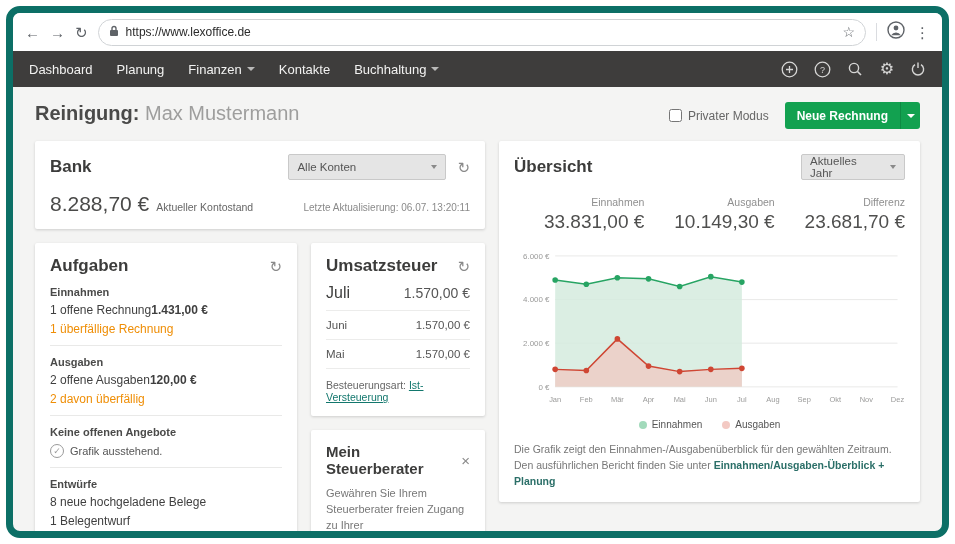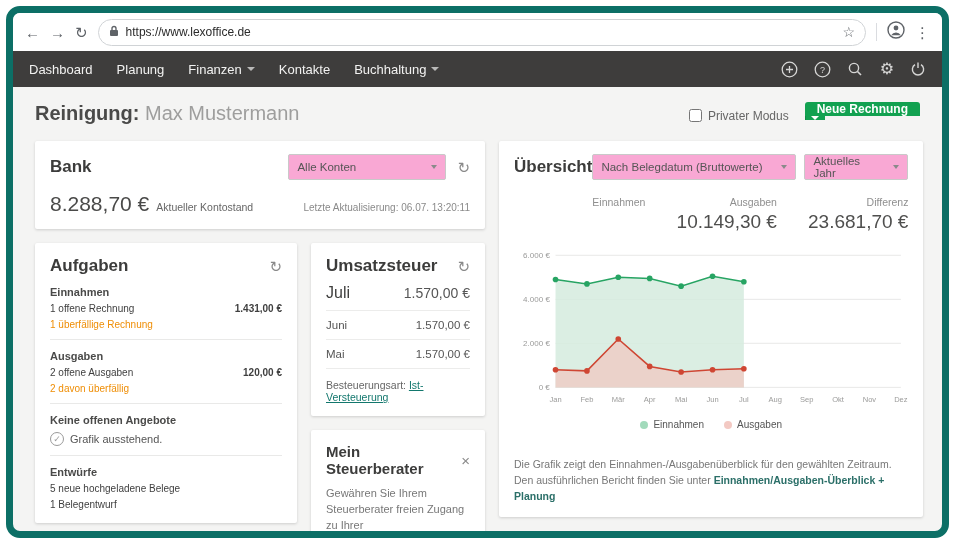--- a/index.html
+++ b/index.html
@@ -31,52 +31,52 @@
 
   
   .content { flex:1; overflow:hidden; }
   .page-header { display:flex; align-items:flex-start; padding:15px 22px 12px; }
   .page-title { font-size:20px; }
   .title-bold { font-weight:bold; color:#4a4a49; }
   .title-name { color:#9e9e9d; }
   .header-right { margin-left:auto; display:flex; align-items:center; gap:16px; }
   .privmode { display:flex; align-items:center; gap:6px; font-size:12px; color:#666; }
   .privmode input { width:13px; height:13px; }
-  .split-btn { display:flex; height:27px; border-radius:3px; overflow:hidden; cursor:default;flex-direction:column; }
+  .split-btn { display:flex; height:27px; border-radius:3px; overflow:hidden; cursor:default; }
   .split-main { background:#12a150; color:#fff; font-size:12px; font-weight:bold;
     padding:0 12px; display:flex; align-items:center; }
   .split-caret { background:#12a150; border-left:1px solid #0e8a44; width:20px;
     display:flex; align-items:center; justify-content:center; }
   .split-caret .caret { border-top-color:#fff; }
 
   .columns { display:flex; gap:14px; padding:0 22px; align-items:flex-start; }
   .col-left { width:450px; flex:none; display:flex; flex-direction:column; gap:14px; }
   .left-row { display:flex; gap:14px; align-items:flex-start; }
   .col-a { width:262px; flex:none; }
   .col-b { flex:1; display:flex; flex-direction:column; gap:14px; }
   .col-right { flex:1; }
 
   .card { background:#fff; border-radius:2px; box-shadow:0 1px 3px rgba(0,0,0,.16); padding:13px 15px; }
   .card-head { display:flex; align-items:center; }
   .card-title { font-size:17px; font-weight:bold; color:#3c3c3b; }
   .card-title.sm { font-size:15px; }
   .refresh { color:#8a8a8a; font-size:15px; line-height:1; }
   .select { border:1px solid #c9c9c9; border-radius:2px; height:26px; display:flex; align-items:center;
-    justify-content:space-between; gap:8px; padding:0 8px; font-size:11.5px; color:#555; background:#f9a8d4; }
+    justify-content:space-between; gap:8px; padding:0 8px; font-size:11.5px; color:#555; background:#e5e5e5; }
   .select .caret { border-top-color:#8a8a8a; border-left-width:3.5px; border-right-width:3.5px; }
 
   
   .bank-body { display:flex; align-items:baseline; margin-top:12px; }
   .bank-balance { font-size:21px; color:#4a4a49; }
   .bank-caption { font-size:10.5px; color:#666; margin-left:7px; }
   .bank-update { margin-left:auto; font-size:10px; color:#8a8a8a; }
 
   
   .small-head { font-size:11px; font-weight:bold; color:#4a4a49; margin-top:10px; }
-  .task-row { display:flex; justify-content:space-between; margin-top:5px; font-size:10px; color:#3f3f3f;gap:20px; }
+  .task-row { display:flex; margin-top:5px; font-size:12px; color:#3f3f3f; }
   .task-value { font-weight:bold; }
   .orange { color:#ef8e06; }
   .divider { border-top:1px solid #e9e9e8; margin-top:9px; }
   .check-row { display:flex; align-items:center; gap:6px; margin-top:6px; font-size:11px; color:#555; }
   .check-circle { width:14px; height:14px; flex:none; border:1px solid #9a9a9a; border-radius:50%;
     display:flex; align-items:center; justify-content:center; font-size:9px; color:#9a9a9a; }
 
   
   .ust-row { display:flex; justify-content:space-between; align-items:baseline;
     padding:8px 0; border-bottom:1px solid #ececeb; }
@@ -94,21 +94,21 @@
   
   .ov-selects { margin-left:auto; display:flex; gap:8px; }
   .stats { display:flex; margin-top:16px; }
   .stat { flex:1; text-align:right; }
   .stat-label { font-size:10.5px; color:#8f8f8f; }
   .stat-value { font-size:19px; color:#4f4f4e; margin-top:3px; }
   .chart-wrap { margin-top:8px; }
   .legend { display:flex; justify-content:center; gap:20px; font-size:10px; color:#555; margin-top:2px; }
   .legend-item { display:flex; align-items:center; gap:5px; }
   .dot { width:8px; height:8px; border-radius:50%; }
-  .ov-footer { font-size:10.5px; color:#777; line-height:1.5; margin-top:27px; }
+  .ov-footer { font-size:10.5px; color:#777; line-height:1.5; margin-top:12px; }
   .footer-link { font-weight:bold; color:#2b6f68; }
 </style>
 </head>
 <body>
 
 <div class="frame">
 
   <div class="browser-bar">
     <span class="bicon">←</span>
     <span class="bicon">→</span>
@@ -249,21 +249,21 @@
             </div>
             <div class="divider"></div>
             <div class="small-head">Keine offenen Angebote</div>
             <div class="check-row">
               <span class="check-circle">✓</span>
               <span>Grafik ausstehend.</span>
             </div>
             <div class="divider"></div>
             <div class="small-head">Entwürfe</div>
             <div class="task-row">
-              <span>5 neue hochgeladene Belege</span>
+              <span>8 neue hochgeladene Belege</span>
             </div>
             <div class="task-row">
               <span>1 Belegentwurf</span>
             </div>
           </div>
 
           <div class="col-b">
 
             <div class="card">
               <div class="card-head">
@@ -297,34 +297,31 @@
             </div>
           </div>
         </div>
       </div>
 
       <div class="col-right">
         <div class="card">
           <div class="card-head">
             <span class="card-title">Übersicht</span>
             <span class="ov-selects">
-              <span class="select" style="width:204px;">
-                <span>Nach Belegdatum (Bruttowerte)</span>
-                  <span class="caret"></span>
-              </span>
               <span class="select" style="width:104px;">
                 <span>Aktuelles Jahr</span>
                   <span class="caret"></span>
               </span>
             </span>
           </div>
 
           <div class="stats">
             <div class="stat">
               <div class="stat-label">Einnahmen</div>
+              <div class="stat-value">33.831,00 €</div>
             </div>
             <div class="stat">
               <div class="stat-label">Ausgaben</div>
               <div class="stat-value">10.149,30 €</div>
             </div>
             <div class="stat">
               <div class="stat-label">Differenz</div>
               <div class="stat-value">23.681,70 €</div>
             </div>
           </div>

